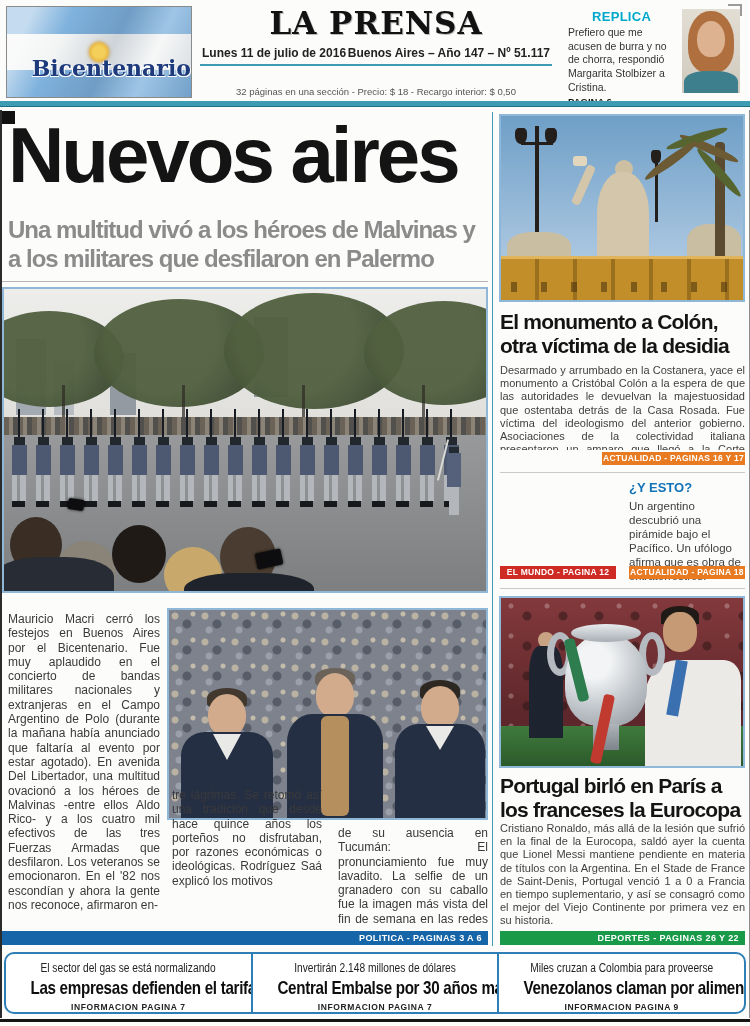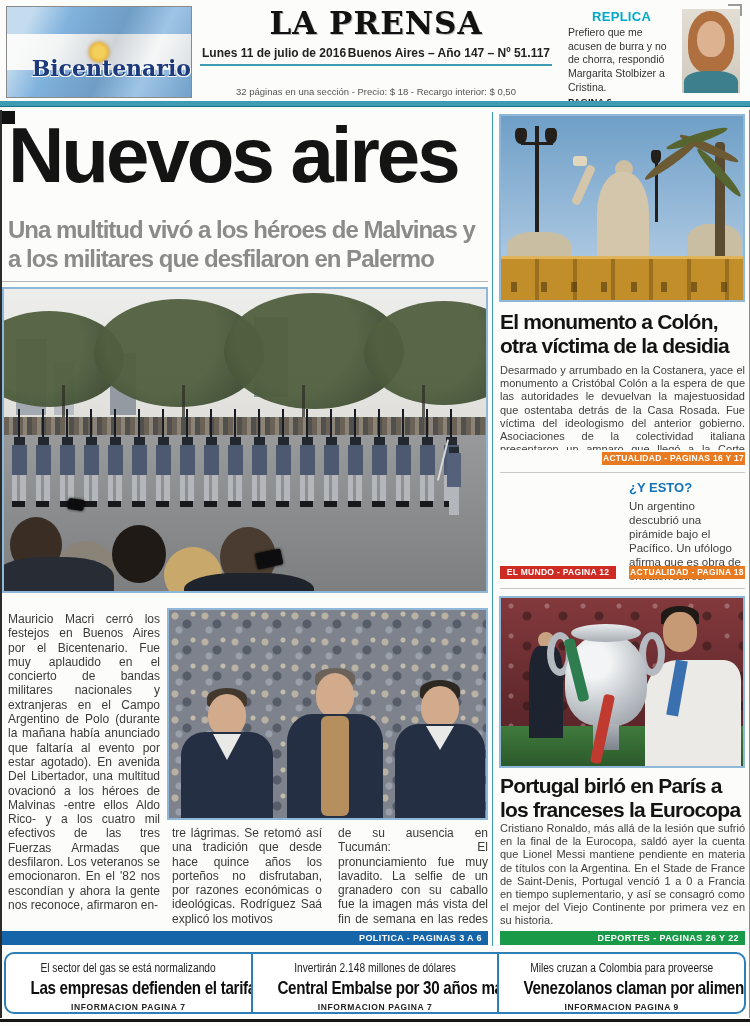--- a/index.html
+++ b/index.html
@@ -133,21 +133,21 @@
     background:radial-gradient(circle at 35% 30%,#f2f4f5 0 20%,#c2c7cc 55%,#8f969d 100%); }
   .eu-cup-rim { position:absolute; left:70px; top:26px; width:70px; height:18px; border-radius:50%;
     background:linear-gradient(#e8ebed,#a8aeb4); }
   .eu-handle { position:absolute; width:26px; height:44px; border:7px solid #b4bac0; border-radius:50%; top:34px; }
   .eu-stem { position:absolute; left:92px; top:126px; width:26px; height:26px; background:linear-gradient(#aeb4ba,#7d848b); }
   .eu-ribbon { position:absolute; width:11px; border-radius:4px; }
 
   
   .bodytext { position:absolute; font-size:12px; line-height:14.3px; text-align:justify; color:#3a3a3a; overflow:hidden; hyphens:auto; }
   .col1 { left:8px; top:612px; width:152px; height:334px; }
-  .col2 { left:172px; top:826px; width:150px; height:102px; }
+  .col2 { left:172px; top:788px; width:150px; height:102px; }
   .col3 { left:338px; top:826px; width:150px; height:102px; }
   .politica-bar { position:absolute; left:2px; top:931px; width:486px; height:14px; background:#1565a8;
     color:#fff; font-size:9px; font-weight:bold; text-align:right; line-height:14px; padding-right:6px; letter-spacing:.4px; }
 
   
   .v-rule { position:absolute; left:492px; top:112px; width:1px; height:834px; background:#3d9cb4; }
   .sb-headline { position:absolute; left:500px; width:245px; font-size:21px; font-weight:bold;
     letter-spacing:-0.8px; line-height:1.12; color:#141414; }
   .sb-body { position:absolute; left:500px; width:245px; font-size:11px; line-height:13.2px;
     text-align:justify; color:#3f3f3f; overflow:hidden; hyphens:auto; }

